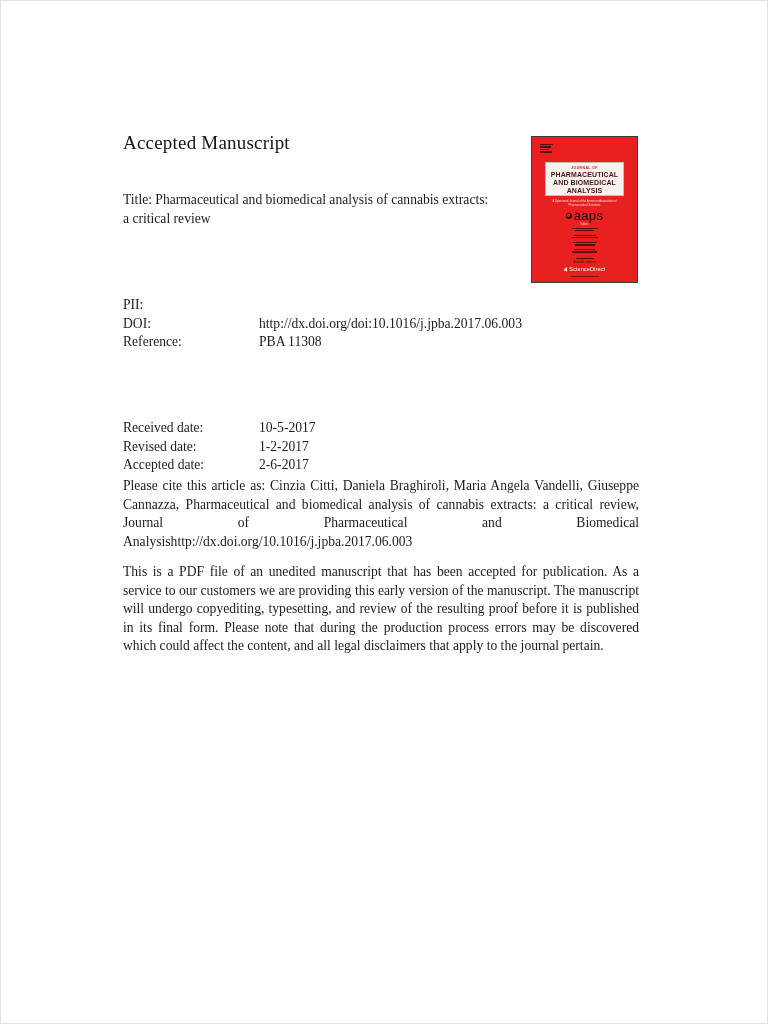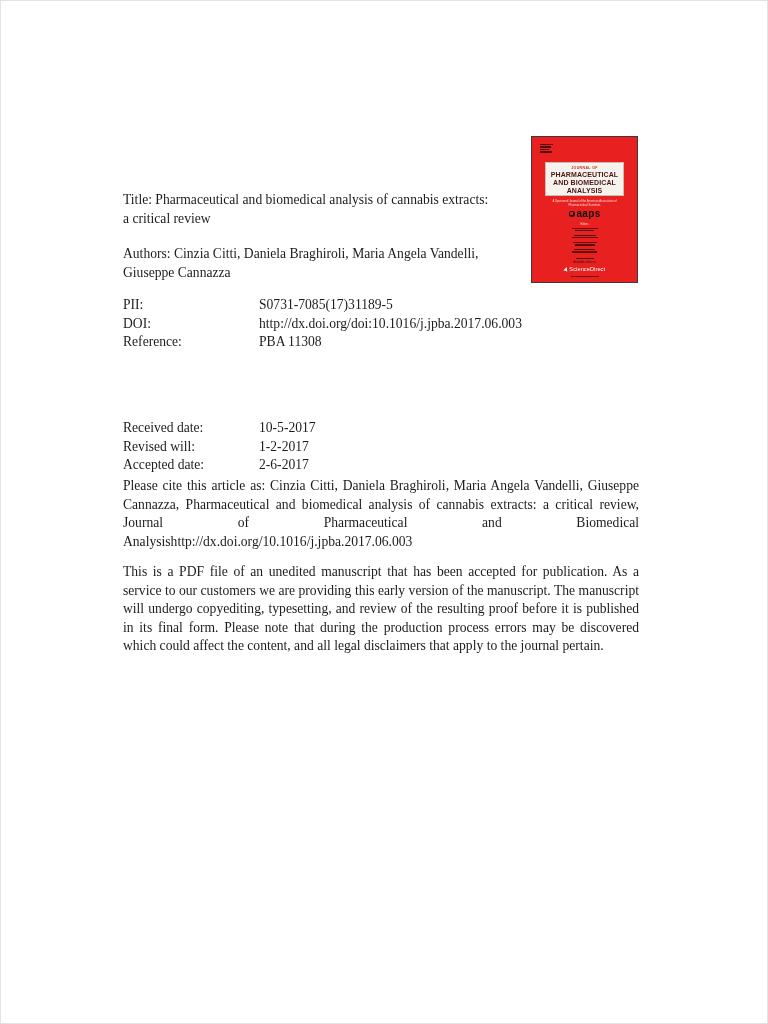--- a/index.html
+++ b/index.html
@@ -37,37 +37,38 @@
     position:absolute; left:13px; right:13px; top:25px; height:34px;
     background:#f6f3ee; border:.5px solid #c9bdb4; text-align:center; padding-top:2.5px;
   }
   .masthead .jof { font-size:3.5px; letter-spacing:.4px; color:#c42a22; font-weight:700; margin-bottom:1.5px; }
   .masthead .mh { font-size:7px; line-height:8.2px; font-weight:700; color:#4a1512; letter-spacing:.1px; }
   .tagline { position:absolute; left:4px; right:4px; top:63px; text-align:center;
     font-size:2.8px; line-height:3.6px; color:#f3d9d5; }
   .aaps-row { position:absolute; left:0; right:0; top:71px; display:flex; justify-content:center; align-items:center; gap:2px; }
   .aaps-icon { width:6px; height:6px; border-radius:50%; background:#151515; position:relative; }
   .aaps-icon::after { content:""; position:absolute; left:1.6px; top:1.6px; width:2.6px; height:2.6px; background:#e8201f; border-radius:50% 0 50% 50%; }
-  .aaps-word { font-size:10px; font-weight:700; color:#101010; letter-spacing:.3px; }
+  .aaps-word { font-size:13px; font-weight:400; color:#101010; letter-spacing:.3px; }
   .editors { position:absolute; left:0; right:0; top:86px; text-align:center; }
   .editors .edlab { font-size:2.6px; color:#f0d2cd; margin-bottom:1.5px; }
   .edgroup { margin-bottom:3.2px; }
   .edgroup i { display:block; margin:0 auto 1.1px; height:1.4px; background:rgba(58,8,8,.8); }
   .rule-sm { position:absolute; top:120.5px; left:50%; width:18px; height:1px; margin-left:-9px; background:#4a0d0d; }
   .avail { position:absolute; left:0; right:0; top:124px; text-align:center; font-size:2.7px; color:#3f0c0c; }
   .sd-row { position:absolute; left:0; right:0; top:128.5px; display:flex; justify-content:center; align-items:center; gap:1.5px; }
   .sd-mark { width:0; height:0; border-left:2.5px solid transparent; border-right:2.5px solid transparent; border-bottom:4.5px solid #ffffff; transform:rotate(18deg); }
   .sd-word { font-size:5.6px; color:#ffffff; font-weight:400; letter-spacing:.1px; }
   .sd-url { position:absolute; top:139px; left:50%; width:28px; height:1.2px; margin-left:-14px; background:rgba(70,10,10,.75); }
 </style>
 </head>
 <body>
 
 <div class="page">
 
+  <div class="h1">Accepted Manuscript</div>
 
   <div class="cover">
     <div class="issn-block">
       <i></i>
         <i style="width:11px"></i>
         <i style="width:9px"></i>
         <i style="width:12px"></i>
     </div>
     <div class="masthead">
       <div class="jof">JOURNAL OF</div>
@@ -106,36 +107,34 @@
     <div class="avail">Available online at</div>
     <div class="sd-row">
       <span class="sd-mark"></span>
       <span class="sd-word">ScienceDirect</span>
     </div>
     <div class="sd-url"></div>
   </div>
 
   <div class="blk narrow" style="top:190px">Title: Pharmaceutical and biomedical analysis of cannabis extracts: a critical review</div>
 
-  <div class="blk narrow" style="top:244px">Authors: Cinzia Citti, Daniela Braghiroli, Maria Angela Vandelli, Giuseppe Cannazza</div>
 
   <div class="blk metagrid" style="top:295px; width:516px">
     <span class="lab">PII:</span>
-    <span class="val">S0731-7085(17)31189-5</span>
     <span class="lab">DOI:</span>
     <span class="val">http://dx.doi.org/doi:10.1016/j.jpba.2017.06.003</span>
     <span class="lab">Reference:</span>
     <span class="val">PBA 11308</span>
   </div>
 
 
   <div class="blk metagrid" style="top:418px; width:516px">
     <span class="lab">Received date:</span>
     <span class="val">10-5-2017</span>
-    <span class="lab">Revised will:</span>
+    <span class="lab">Revised date:</span>
     <span class="val">1-2-2017</span>
     <span class="lab">Accepted date:</span>
     <span class="val">2-6-2017</span>
   </div>
 
   <div class="blk wide" style="top:476px">Please cite this article as: Cinzia Citti, Daniela Braghiroli, Maria Angela Vandelli, Giuseppe Cannazza, Pharmaceutical and biomedical analysis of cannabis extracts: a critical review, Journal of Pharmaceutical and Biomedical Analysishttp://dx.doi.org/10.1016/j.jpba.2017.06.003</div>
 
   <div class="blk wide" style="top:562px">This is a PDF file of an unedited manuscript that has been accepted for publication. As a service to our customers we are providing this early version of the manuscript. The manuscript will undergo copyediting, typesetting, and review of the resulting proof before it is published in its final form. Please note that during the production process errors may be discovered which could affect the content, and all legal disclaimers that apply to the journal pertain.</div>
 
 </div>

